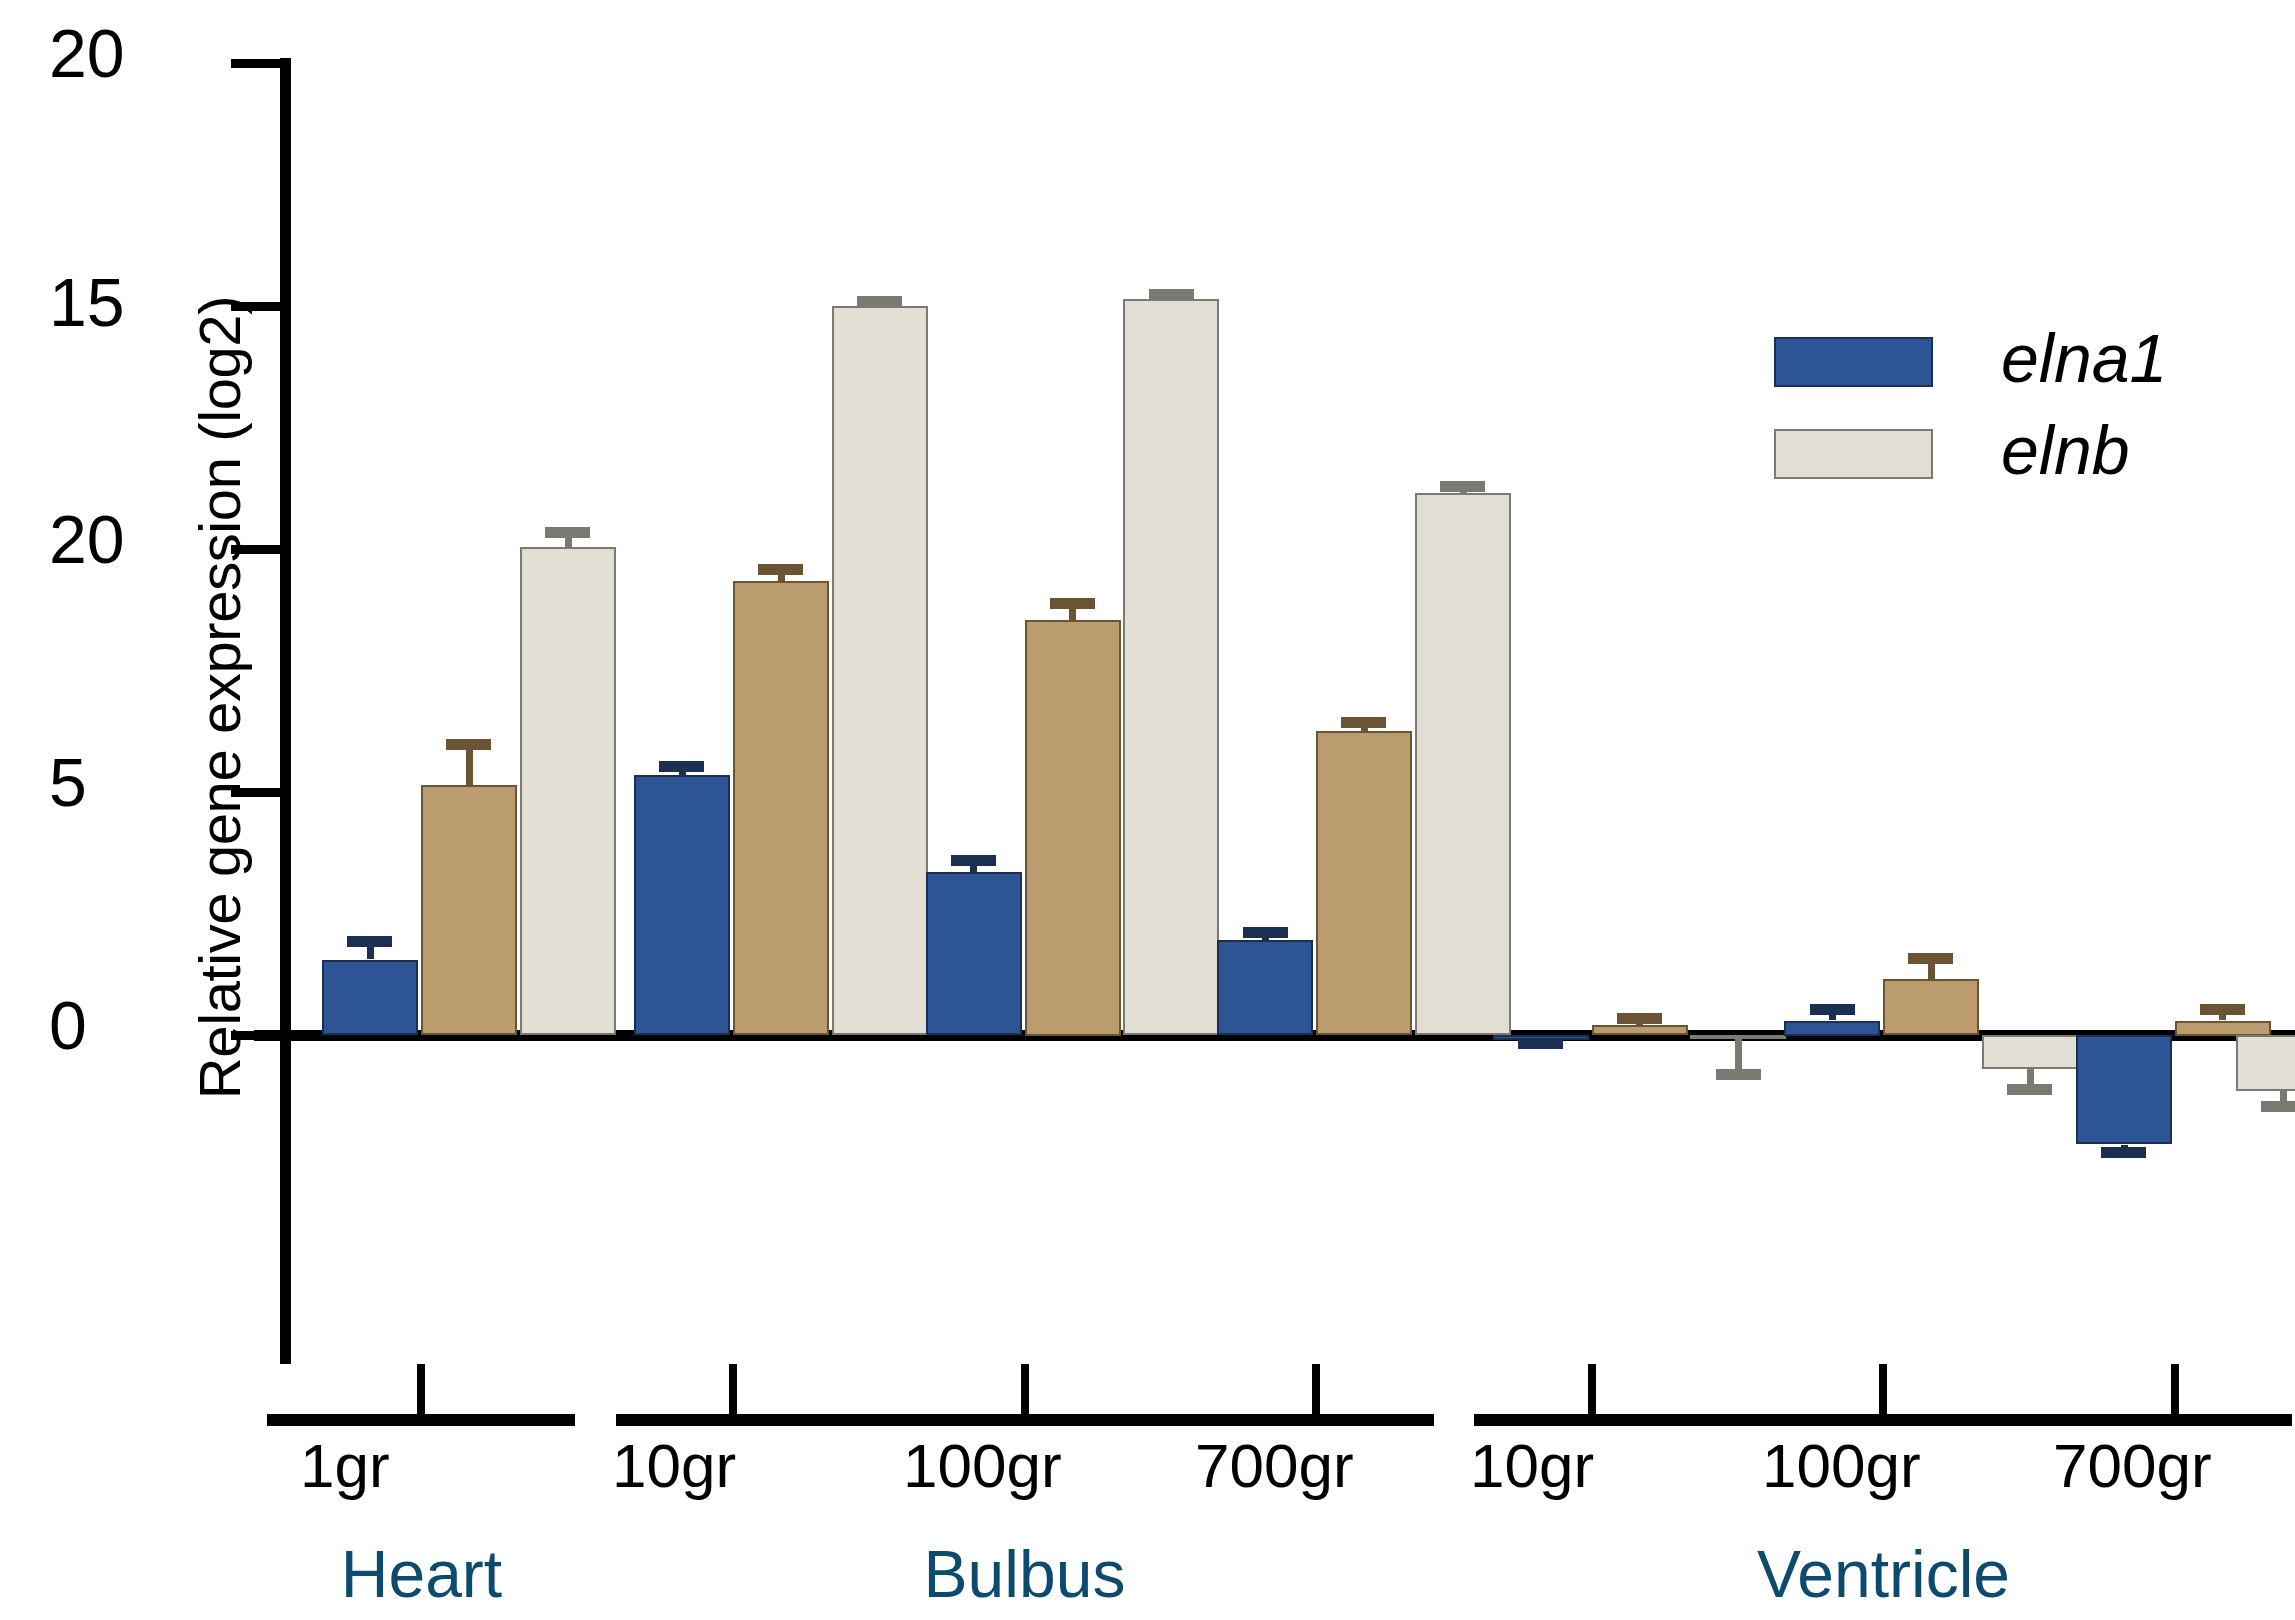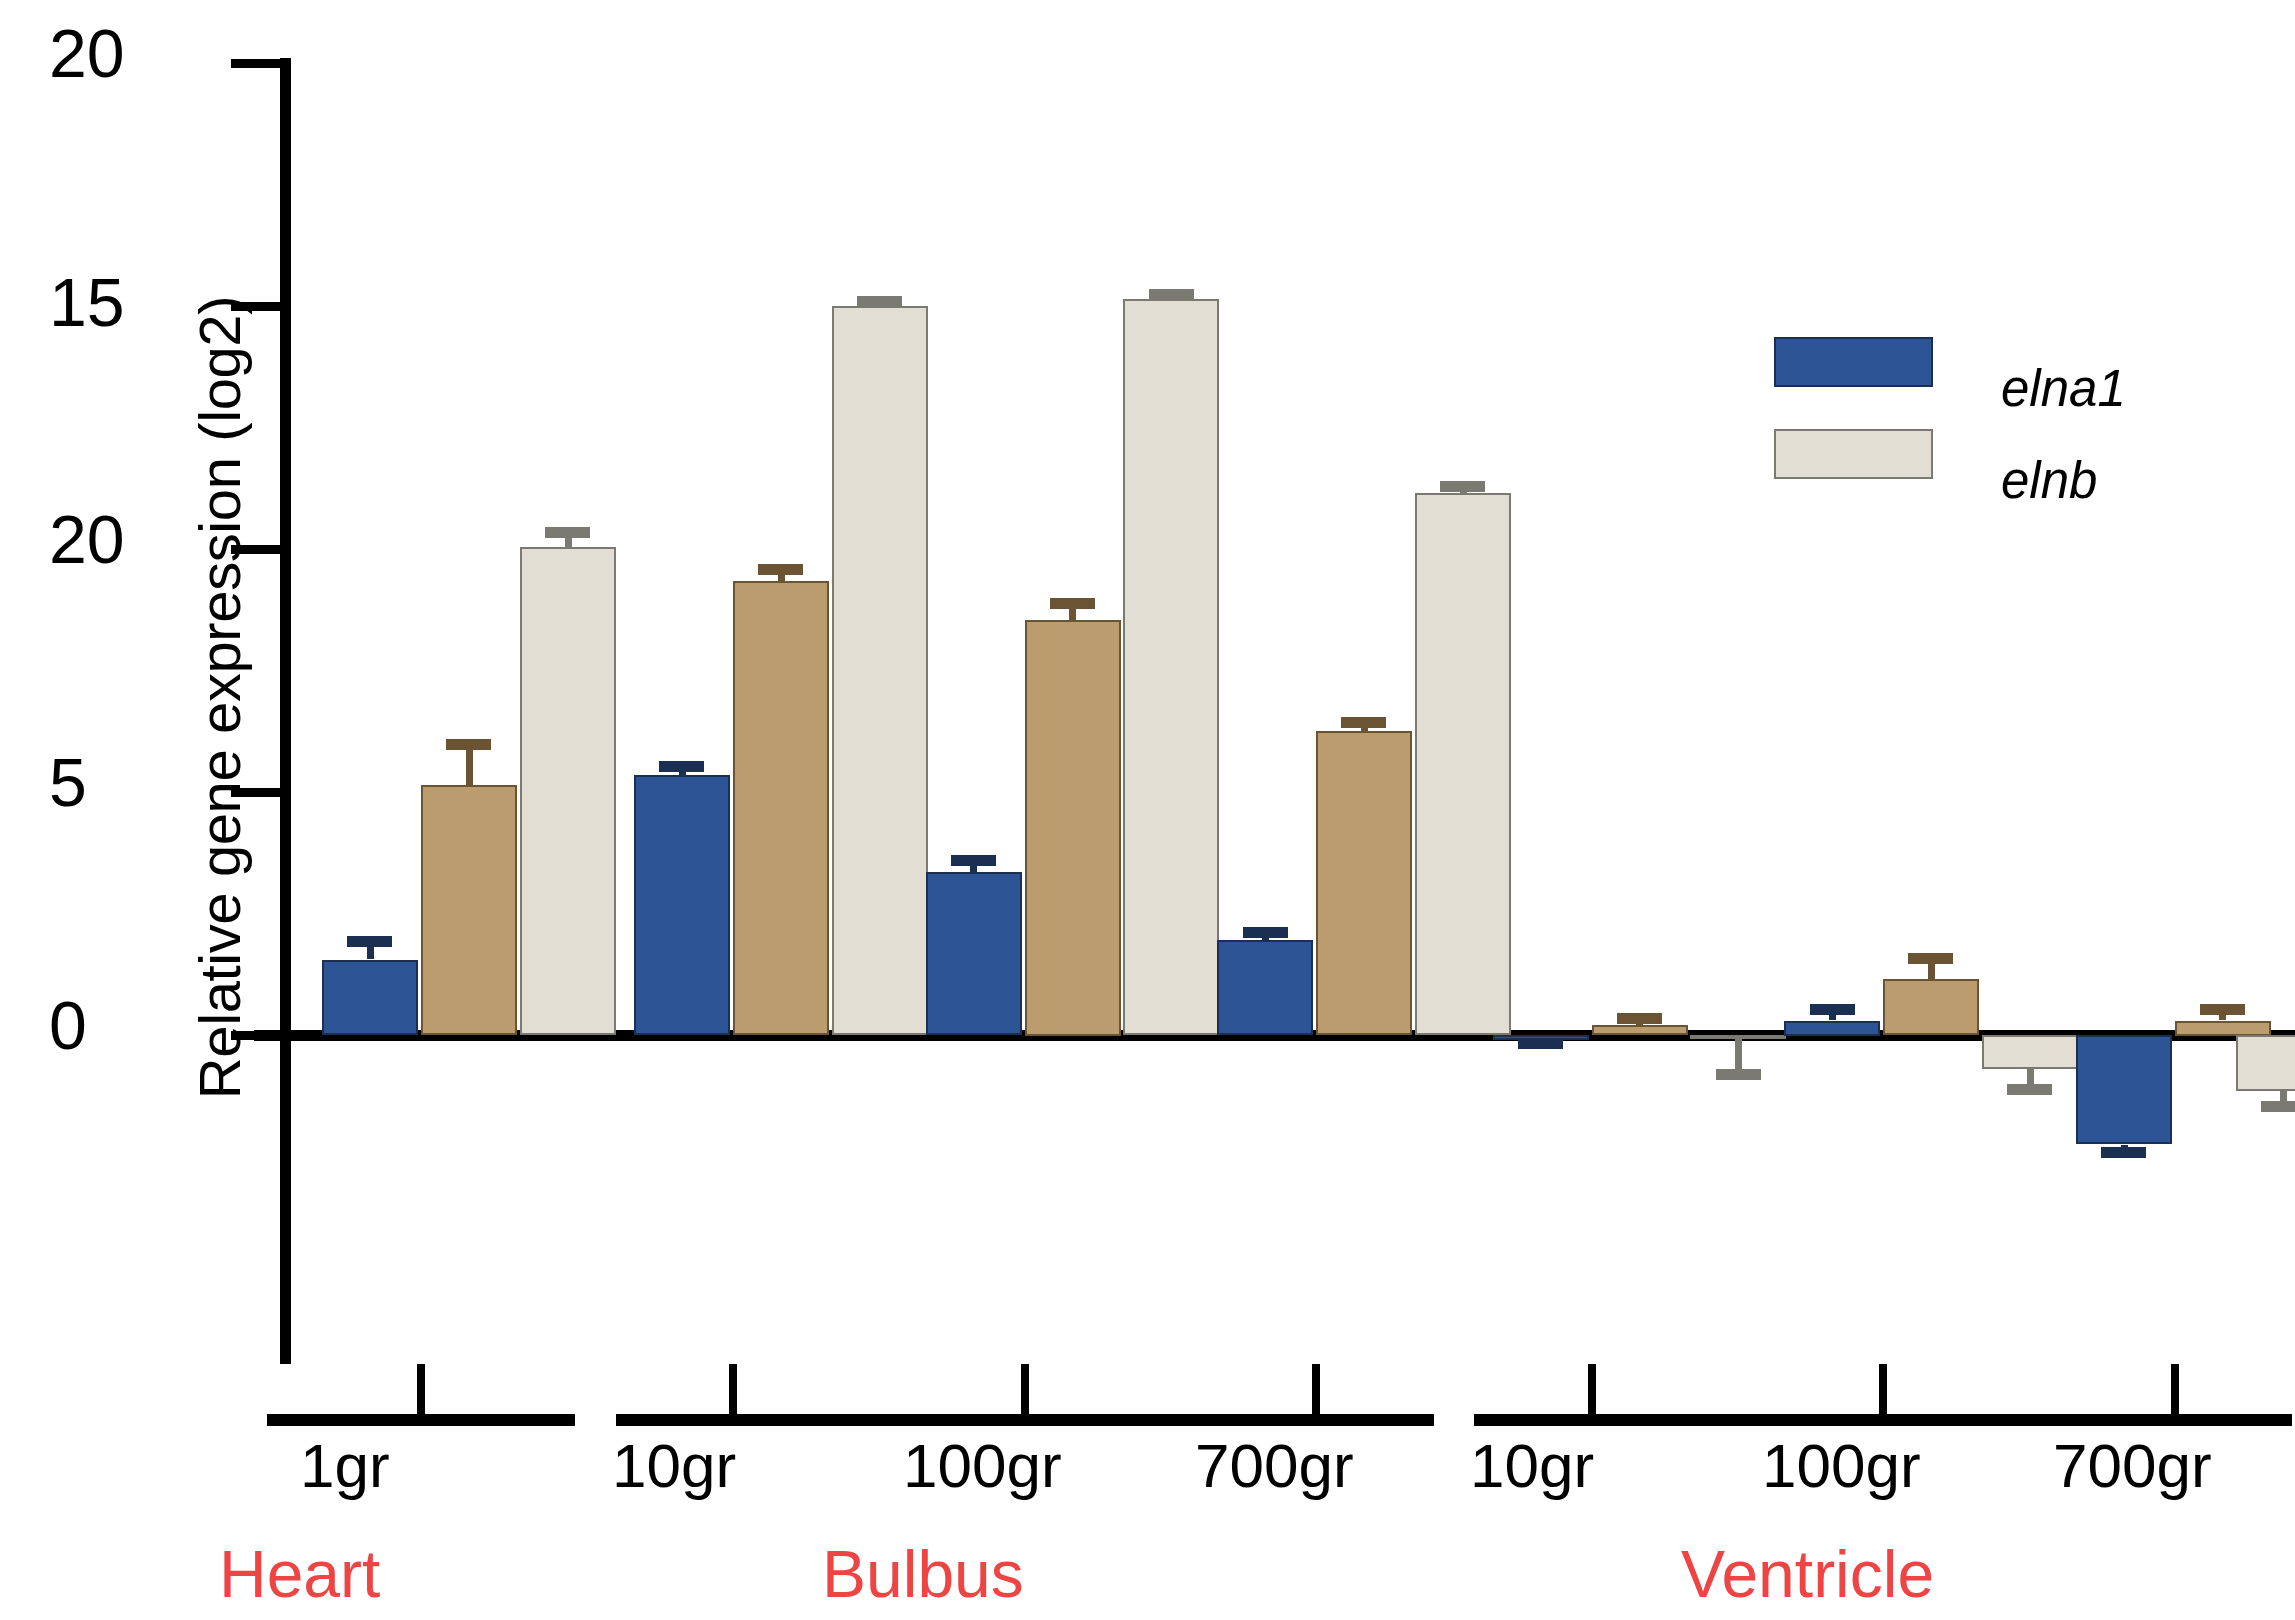--- a/index.html
+++ b/index.html
@@ -30,27 +30,27 @@
 
   
   .bar{position:absolute; box-sizing:border-box;}
   .errbar{position:absolute; width:6.5px;}
   .errcap{position:absolute; height:10.5px; width:45px;}
 
   
   .cat-tick{position:absolute; width:8px; height:50px; background:#000; top:1364px;}
   .grp-rule{position:absolute; height:12px; background:#000; top:1414px;}
   .cat-label{position:absolute; top:1430px; font-size:62px; color:#000; text-align:left; white-space:nowrap;}
-  .grp-label{position:absolute; top:1536px; font-size:66px; color:#ef4444; white-space:nowrap;}
+  .grp-label{position:absolute; top:1536px; font-size:66px; color:#0c4a6e; text-align:center; white-space:nowrap;}
 
   
   #legend{position:absolute; left:1774px; top:324px; width:518px;}
   .lg-row{position:relative; height:92px;}
   .lg-swatch{position:absolute; left:0; top:13px; width:159px; height:50px; box-sizing:border-box;}
-  .lg-text{position:absolute; left:227px; top:-4.9px; font-size:51px; font-style:italic; color:#000; white-space:nowrap;margin-top:40px;}
+  .lg-text{position:absolute; left:227px; top:-4.9px; font-size:68px; font-style:italic; color:#000; white-space:nowrap;}
 </style>
 </head>
 <body>
 
 <div id="stage">
 
   <div id="ylabel">Relative gene expression (log2)</div>
 
   <div id="yaxis"></div>
 

